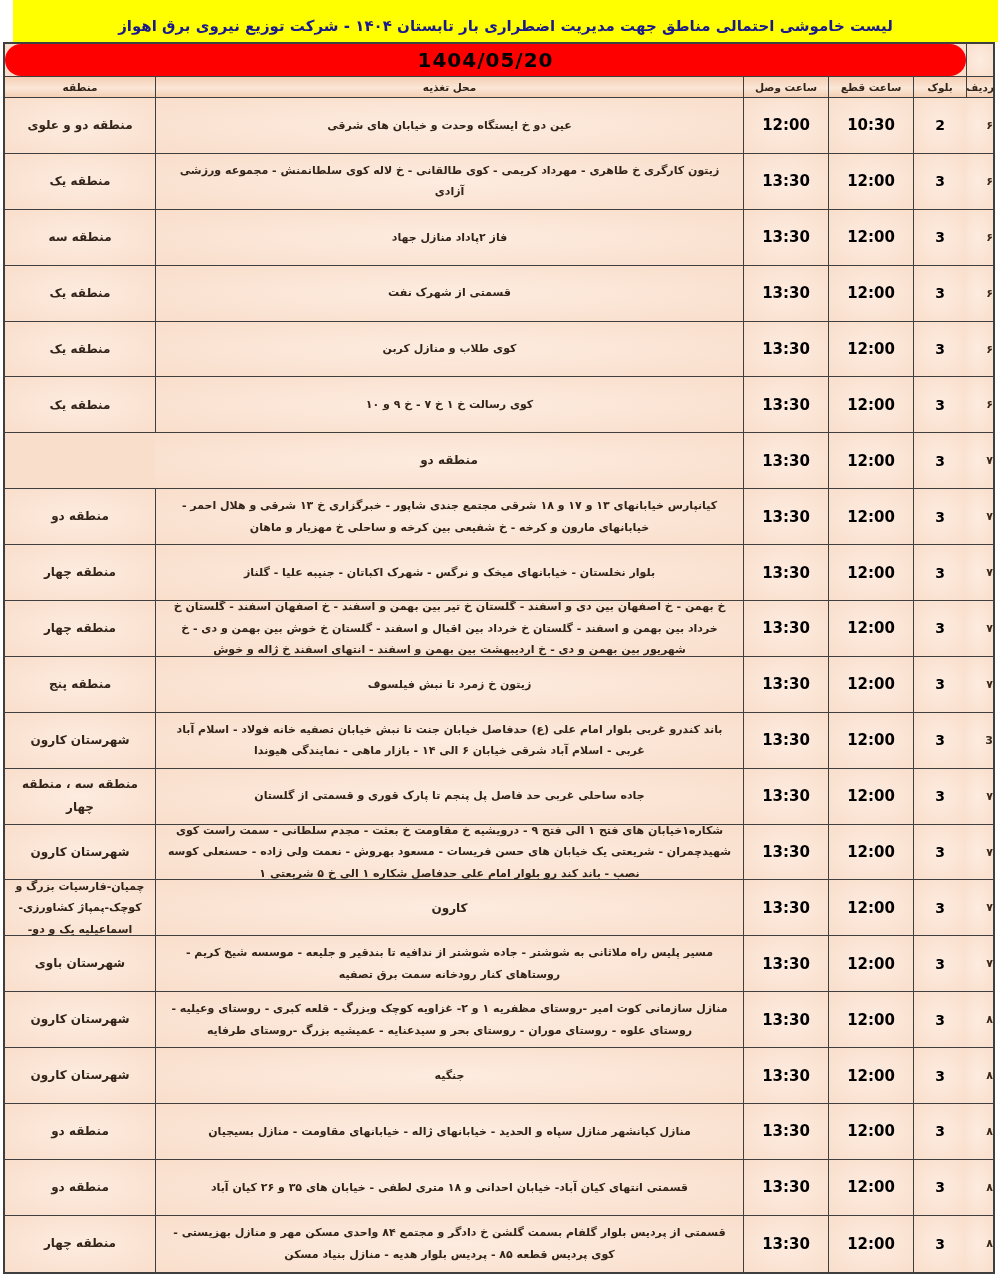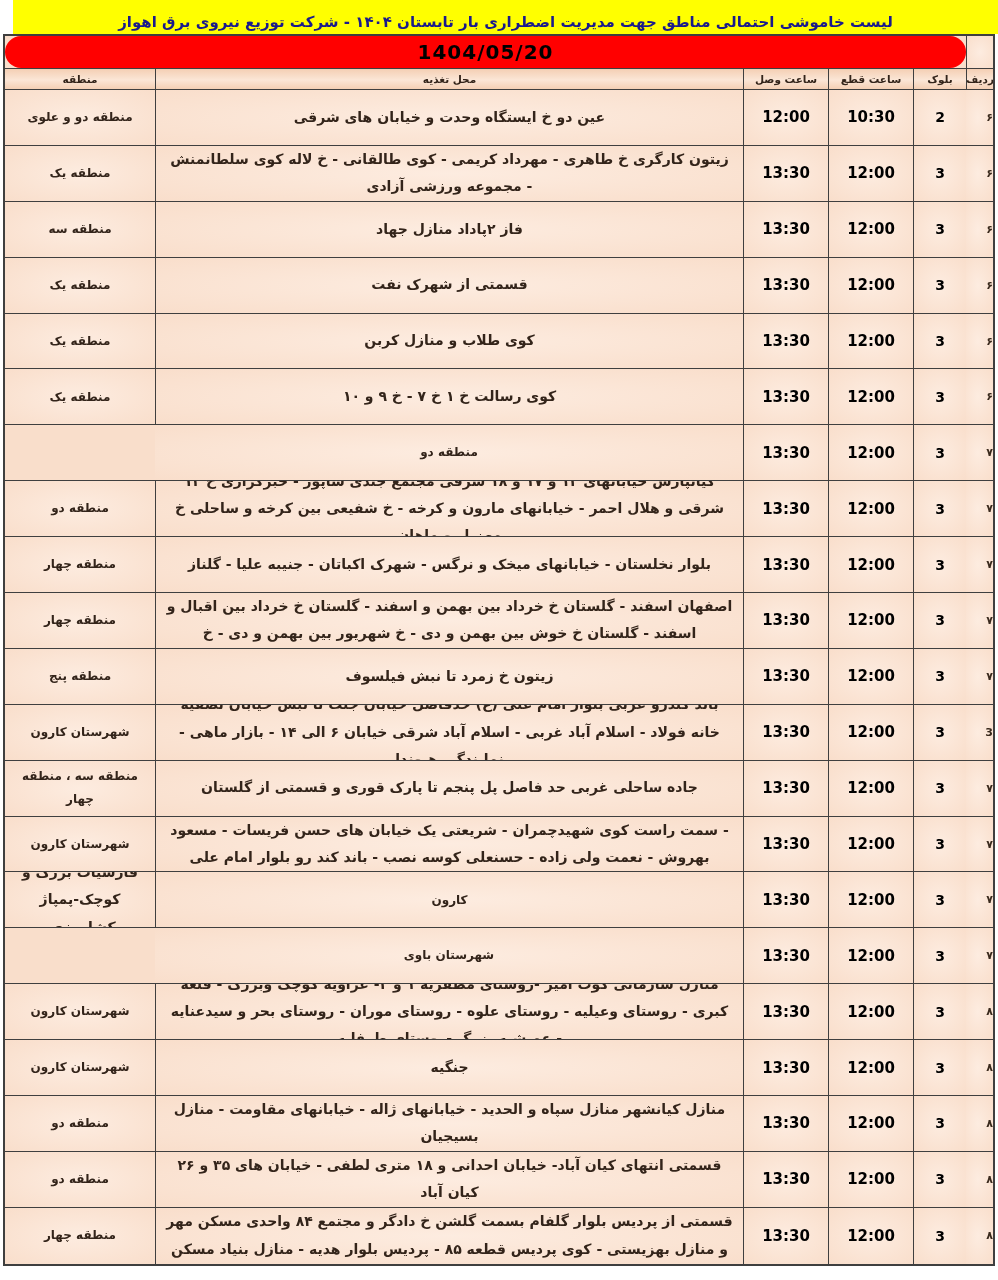--- a/index.html
+++ b/index.html
@@ -8,21 +8,21 @@
     font-family: "DejaVu Sans", sans-serif;
     direction: rtl;
     width: 998px;
     height: 1280px;
     overflow: hidden;
   }
   .page { width: 998px; height: 1280px; background: #fff; padding: 0 3px; }
 
   
   .title-band {
-    height: 34px;
+    height: 42px;
     margin-left: 10px;            
     margin-right: -3px;
     background: var(--c-banner_yellow, #ffff00);
     display: flex; align-items: center; justify-content: center;
   }
   .title-text {
     color: var(--c-title_navy, #1a1a8c);
     font-weight: bold;
     font-size: 15px;
     text-align: center;
@@ -69,21 +69,21 @@
     font-weight: bold;
     background: linear-gradient(to bottom, #f4cfb4 0%, #fbe6d6 55%, #f4cfb4 100%);
   }
 
   
   .data-row { height: 55.9px; }
   .c-rowno   { font-size: 11px; font-weight: bold; color: #3a2a1d; padding-left: 30px; }
   .c-block   { font-size: 14px; font-weight: bold; color: #000; }
   .c-time    { font-size: 15px; font-weight: bold; color: #000;
                font-family: "DejaVu Sans", sans-serif; direction: ltr; }
-  .c-feed    { font-size: 14px; font-weight: bold; line-height: 1.95; padding: 2px 10px; }
+  .c-feed    { font-size: 11px; font-weight: bold; line-height: 1.95; padding: 2px 10px; }
   .c-region  { font-size: 12px; font-weight: bold; line-height: 1.9; padding: 12px 6px; }
 </style>
 </head>
 <body>
 
 <div class="page">
 
   <div class="title-band">
     <div class="title-text">لیست خاموشی احتمالی مناطق جهت مدیریت اضطراری بار تابستان ۱۴۰۴ - شرکت توزیع نیروی برق اهواز</div>
   </div>
@@ -237,20 +237,21 @@
     <div class="cell c-time">13:30</div>
     <div class="cell c-region">کارون</div>
     <div class="cell c-feed">روستاهای اسلام آباد-چمیان-فارسیات بزرگ و کوچک-پمپاژ کشاورزی- اسماعیلیه یک و دو- بشری- بریجه</div>
   </div>
 
   <div class="grid-row data-row">
     <div class="cell c-rowno">۷۹</div>
     <div class="cell c-block">3</div>
     <div class="cell c-time">12:00</div>
     <div class="cell c-time">13:30</div>
+    <div class="cell c-feed">مسیر پلیس راه ملاثانی به شوشتر - جاده شوشتر از ندافیه تا بندقیر و جلیعه - موسسه شیخ کریم - روستاهای کنار رودخانه سمت برق تصفیه</div>
     <div class="cell c-region">شهرستان باوی</div>
   </div>
 
   <div class="grid-row data-row">
     <div class="cell c-rowno">۸۰</div>
     <div class="cell c-block">3</div>
     <div class="cell c-time">12:00</div>
     <div class="cell c-time">13:30</div>
     <div class="cell c-feed">منازل سازمانی کوت امیر -روستای مظفریه ۱ و ۲- غزاویه کوچک وبزرگ - قلعه کبری - روستای وعیلیه - روستای علوه - روستای موران - روستای بحر و سیدعنایه - عمیشیه بزرگ -روستای طرفایه</div>
     <div class="cell c-region">شهرستان کارون</div>

